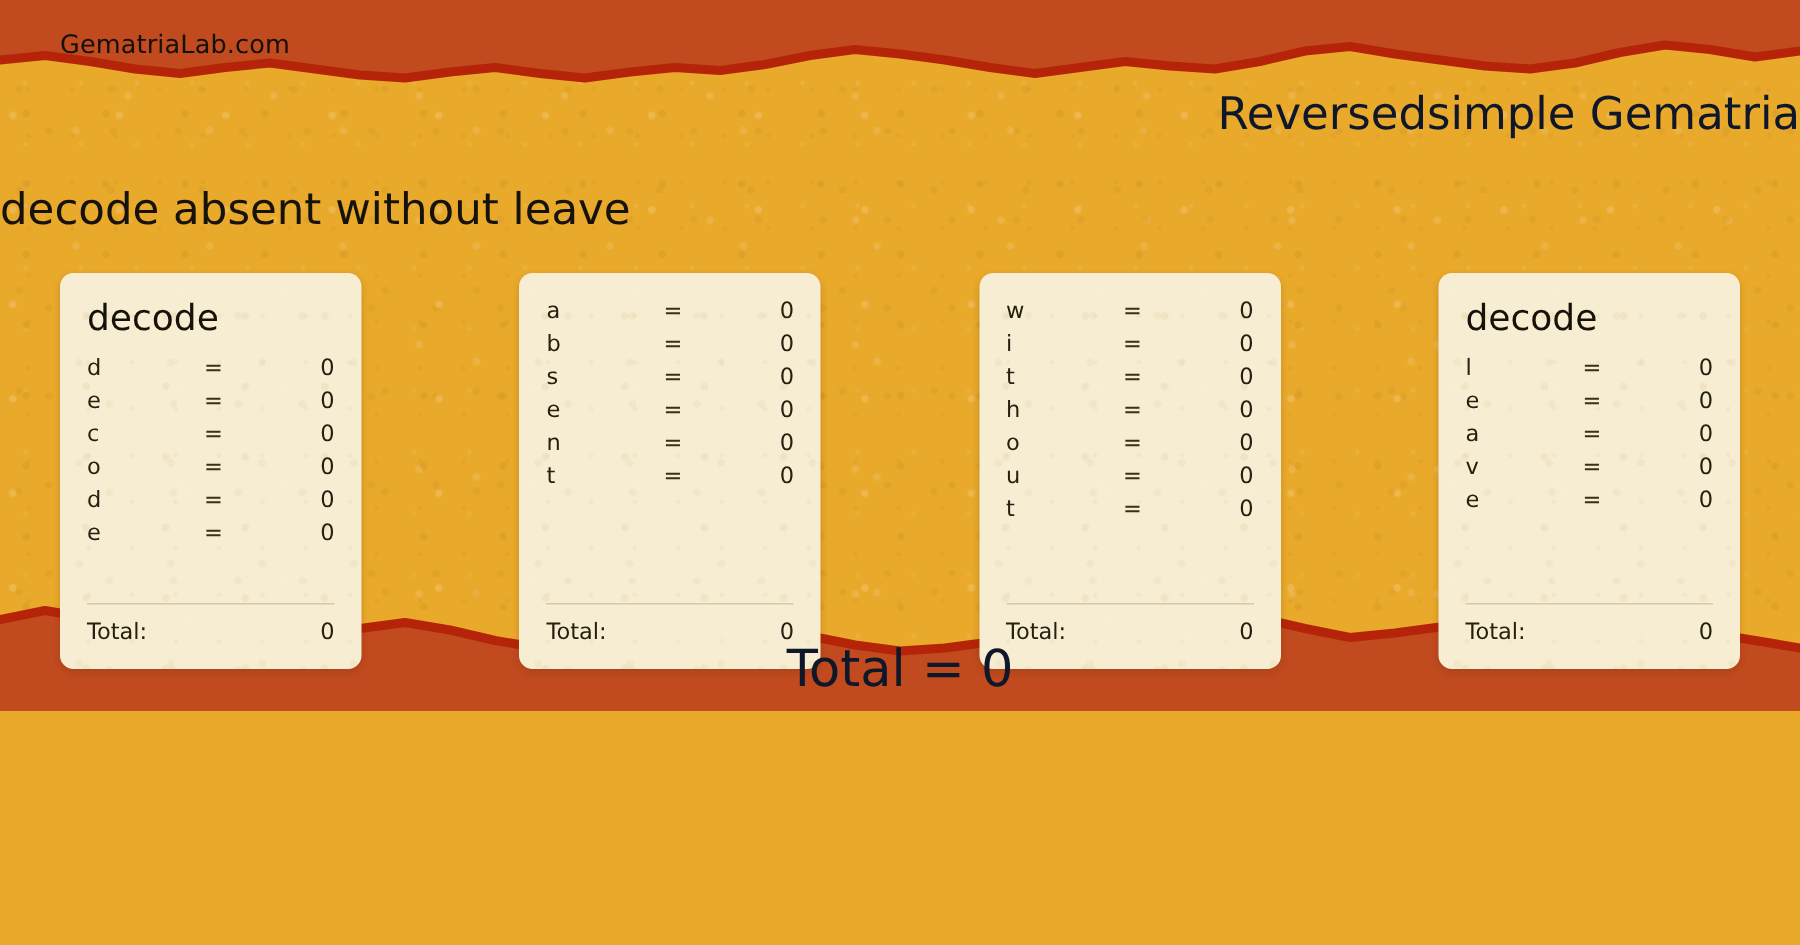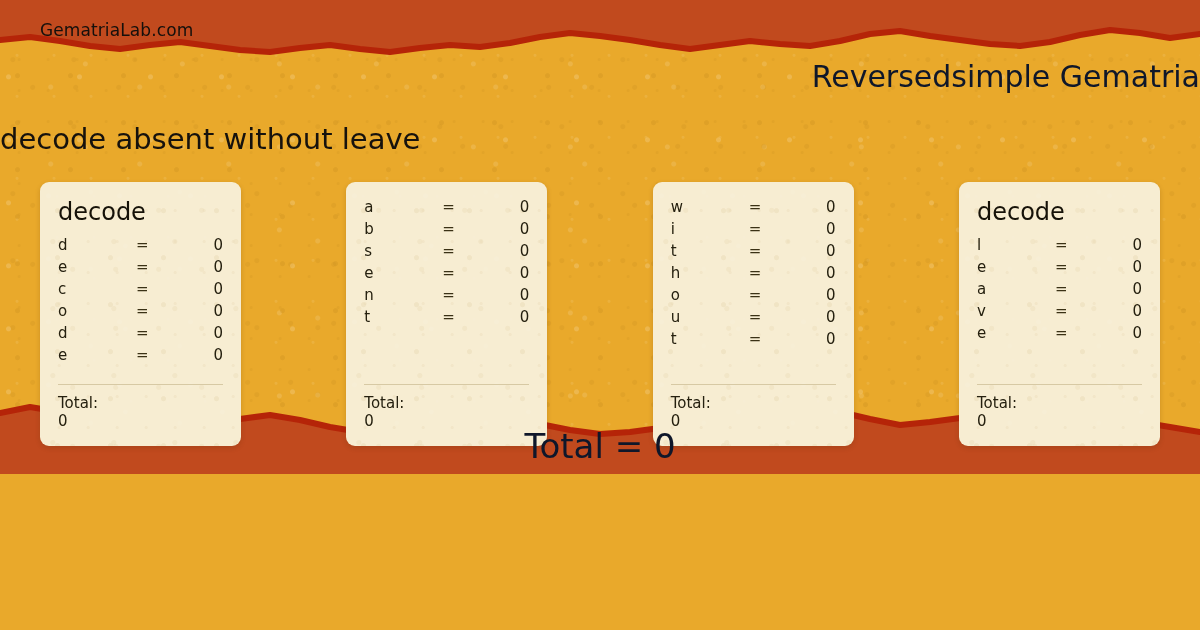--- a/index.html
+++ b/index.html
@@ -150,21 +150,20 @@
   }
 
   .total-row {
     display: flex;
     align-items: baseline;
     font-size: 15px;
     color: #25200f;
     position: relative;
     z-index: 2;
     padding-bottom: 2px;
-    flex-direction: column;
   }
   .total-row .total-label { flex: 1; }
   .total-row .total-val   { text-align: right; }
 
   
   .footer-total {
     position: absolute;
     bottom: 8px;
     left: 0;
     width: 1200px;

